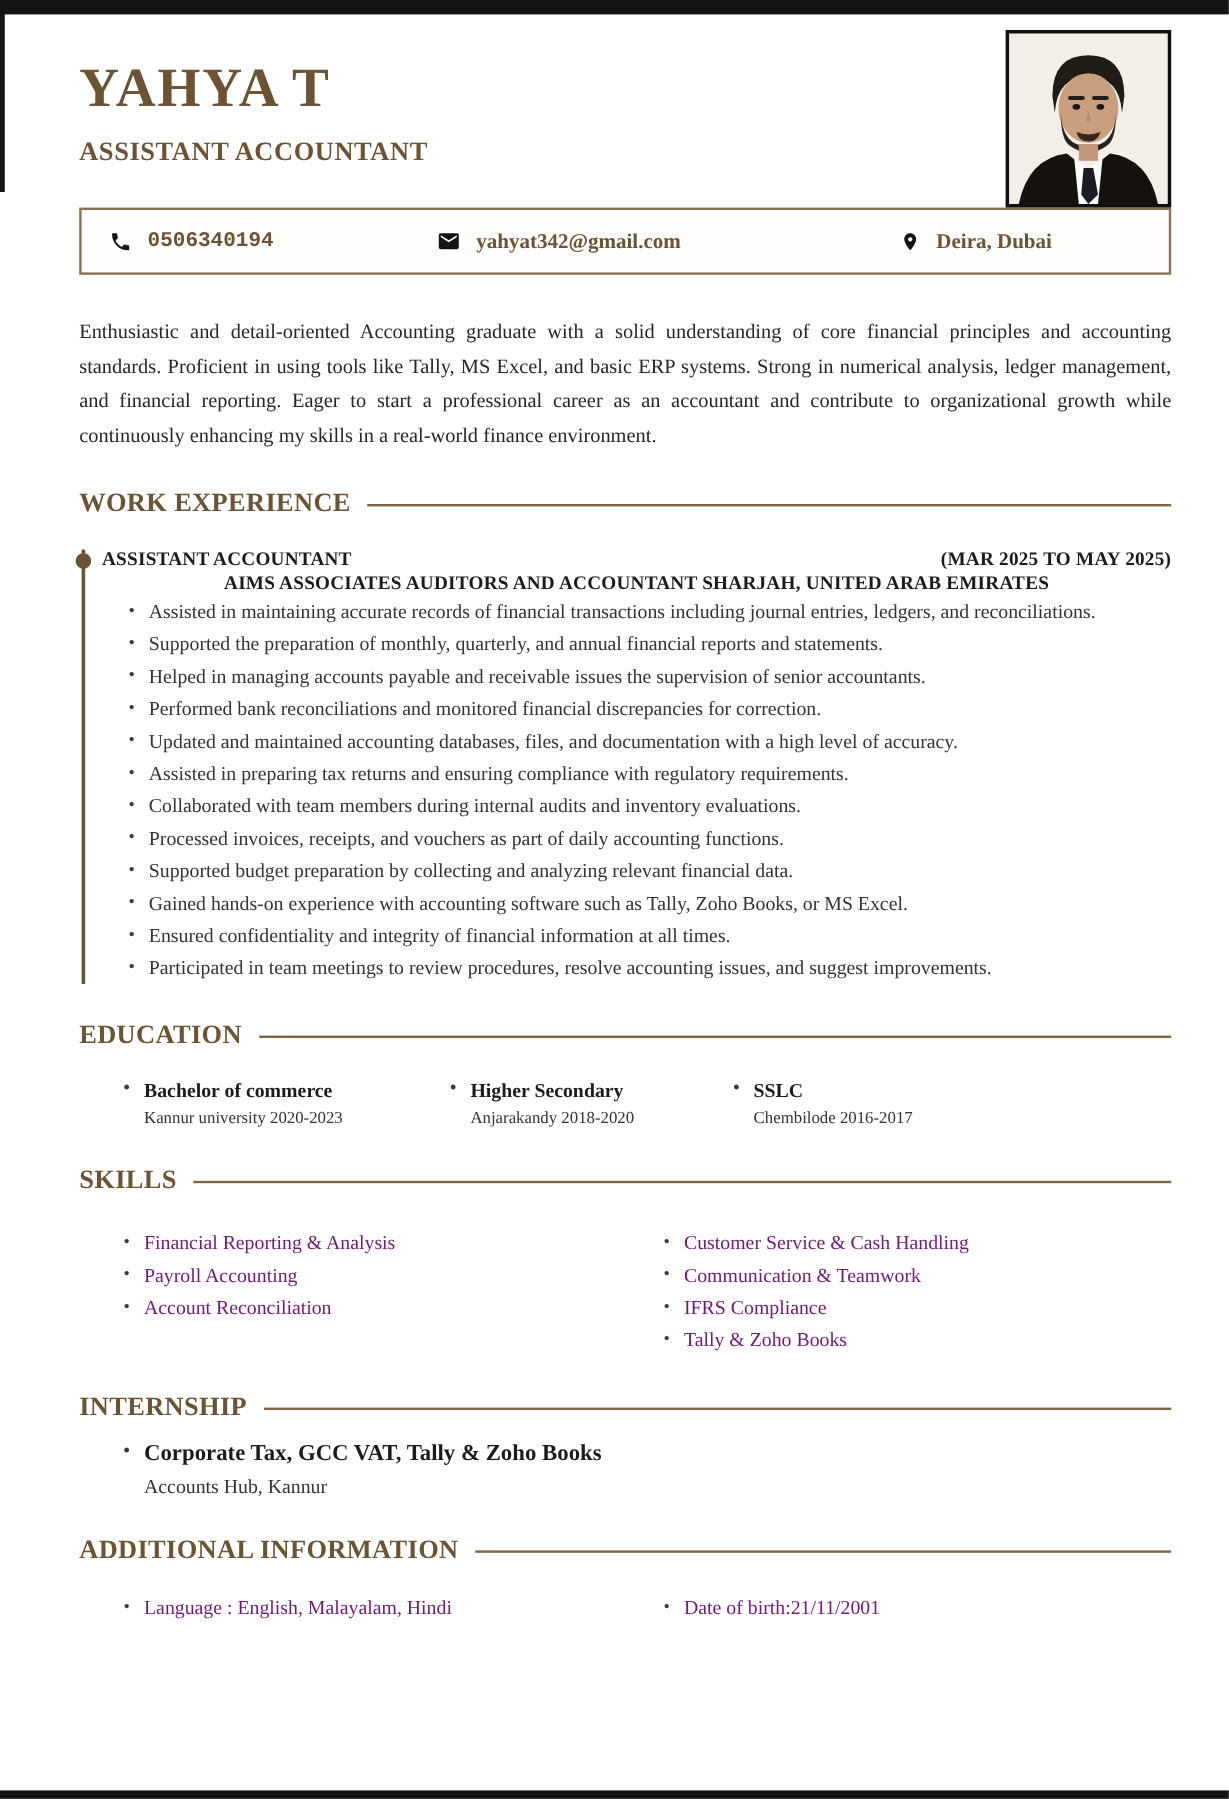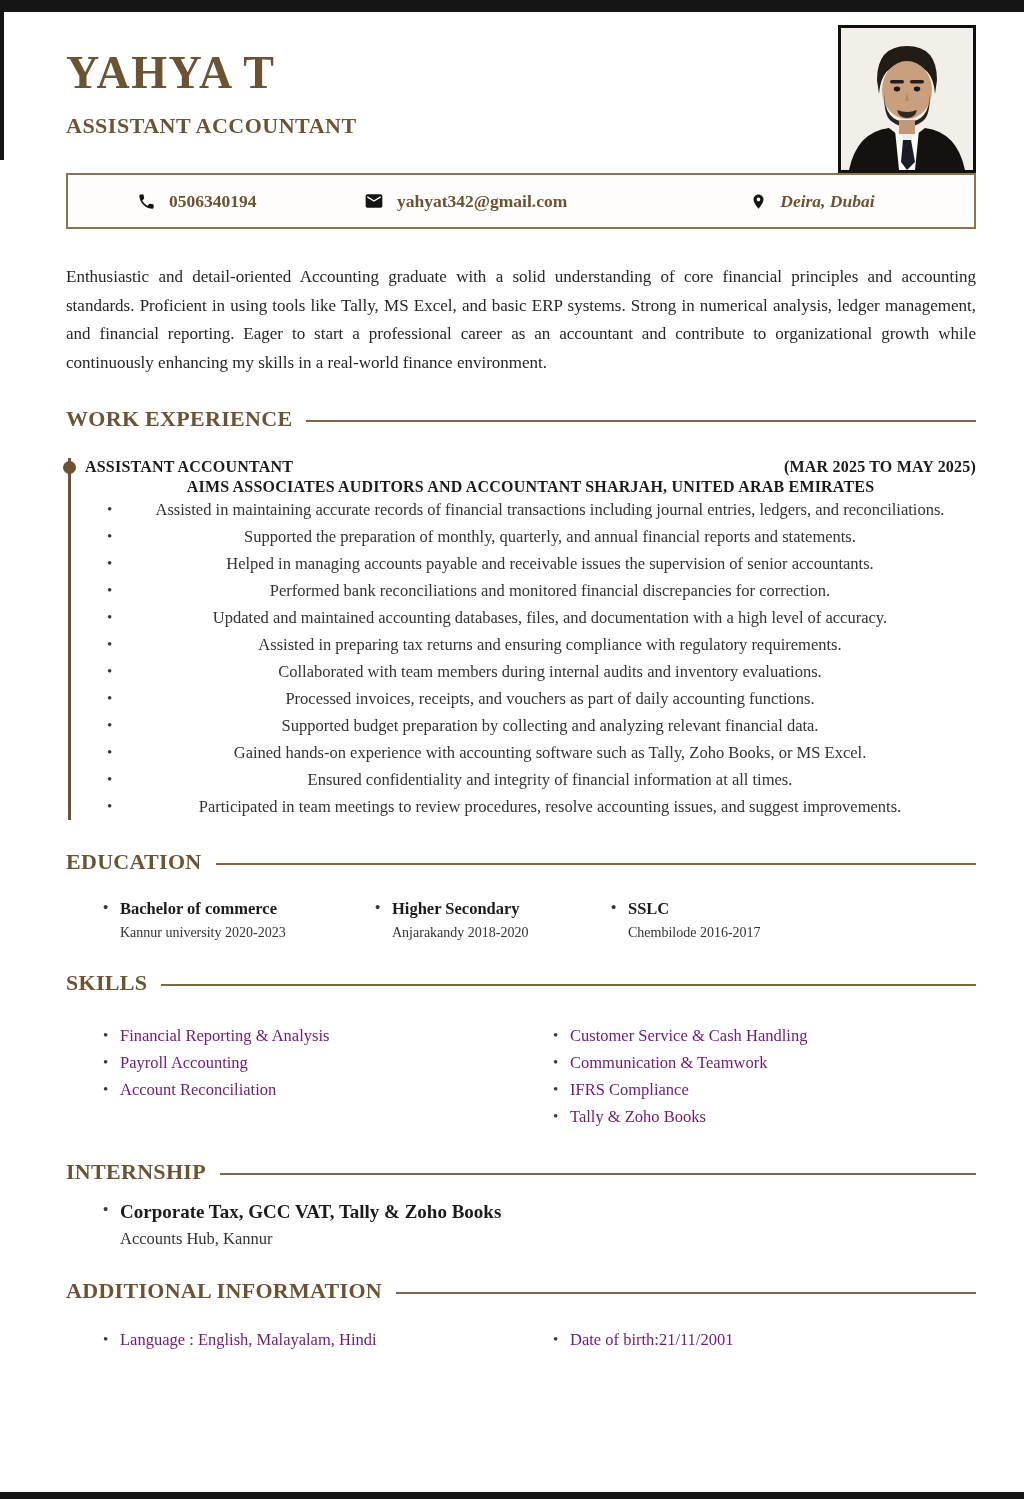--- a/index.html
+++ b/index.html
@@ -42,23 +42,23 @@
     border:2px solid #8a7256;
     height:52px;
     display:grid; grid-template-columns:32% 40% 28%;
     align-items:center;
     background:#fffdfb;
   }
   .contact-item {
     display:flex; align-items:center; gap:13px;
     font-weight:bold; font-size:17.5px; color:#6b5334;
   }
-  .contact-item.c1 { padding-left:69px; }
+  .contact-item.c1 { padding-left:23px;font-family:Liberation Mono, monospace; }
   .contact-item.c2 { padding-left:6px; }
-  .contact-item.c3 { padding-left:30px;font-style:italic; }
+  .contact-item.c3 { padding-left:30px; }
   .contact-item svg { flex:0 0 auto; }
 
   
   .summary {
     margin-top:34px;
     font-size:17px; line-height:28.5px;
     text-align:justify; color:#262626;
   }
 
   
@@ -88,21 +88,21 @@
   }
   .company { margin-top:2px;text-align:center; }
 
   ul.dotted { list-style:none; margin:0; padding:0; }
   ul.dotted li { position:relative; padding-left:17px; }
   ul.dotted li::before {
     content:"\2022"; position:absolute; left:0; top:0;
     color:#3a3a3a; font-size:15px;
   }
   .bullets { margin-top:12px; padding-left:22px !important; font-size:16.5px; line-height:27px; color:#333; }
-  .bullets li { padding-left:17px;text-align:center; }
+  .bullets li { padding-left:17px; }
 
   
   .edu-grid {
     display:grid; grid-template-columns:272px 236px 1fr;
     padding-left:37px; margin-top:24px;
   }
   .edu-degree {
     position:relative; padding-left:17px;
     font-weight:bold; font-size:16.5px; color:#1b1b1b;
   }

